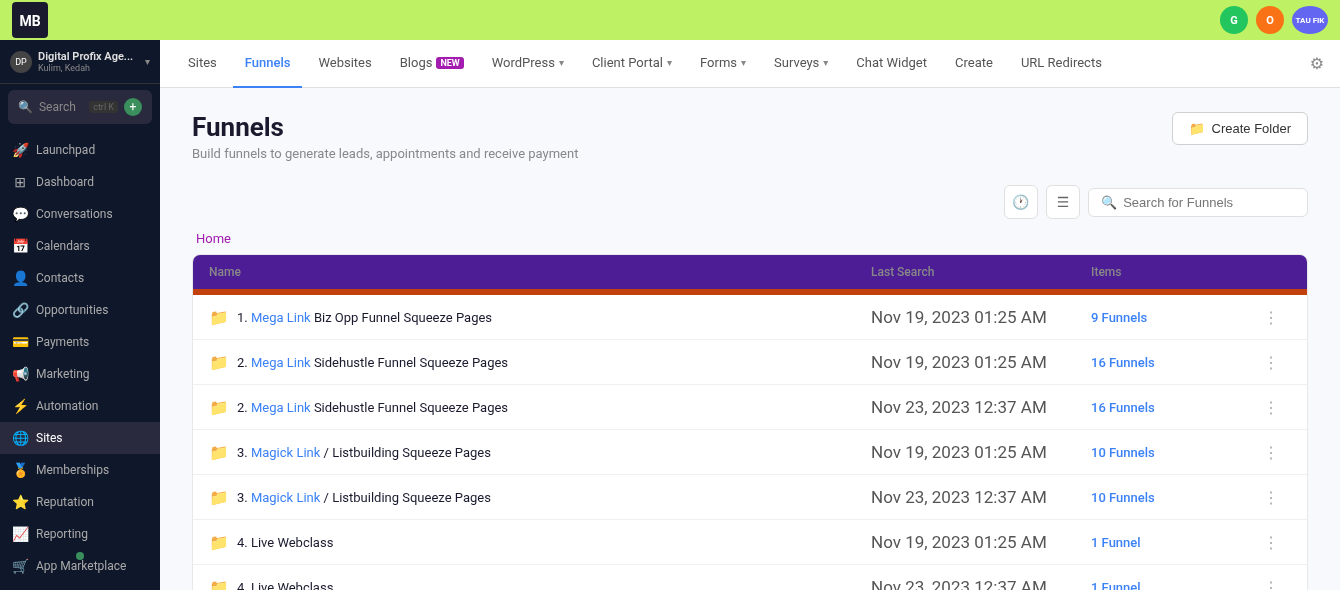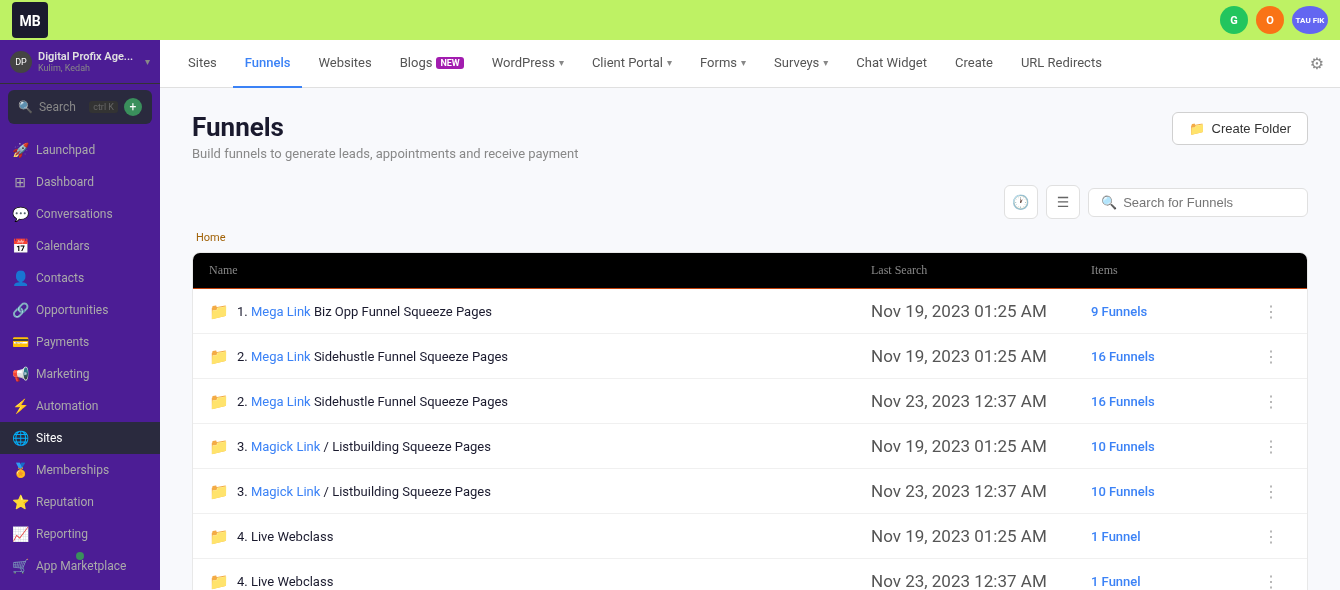--- a/index.html
+++ b/index.html
@@ -11,21 +11,21 @@
       background: #bef264; display: flex; align-items: center; justify-content: space-between;
       padding: 0 12px; z-index: 100;
     }
     .top-bar-logo { display: flex; align-items: center; gap: 6px; }
     .logo-icon { width: 36px; height: 36px; }
     .top-bar-right { display: flex; align-items: center; gap: 8px; }
     .avatar-circle { width: 28px; height: 28px; border-radius: 50%; display: flex; align-items: center; justify-content: center; font-size: 11px; font-weight: 700; color: #fff; cursor: pointer; }
 
     
     .sidebar {
-      width: 160px; background: #4c1d95; color: #ccc; display: flex; flex-direction: column;
+      width: 160px; background: #0f172a; color: #ccc; display: flex; flex-direction: column;
       padding-top: 40px; height: 590px; flex-shrink: 0; position: relative;
     }
     .sidebar-account {
       display: flex; align-items: center; gap: 6px; padding: 10px 10px;
       border-bottom: 1px solid #333; cursor: pointer;
     }
     .sidebar-account-icon { width: 22px; height: 22px; border-radius: 50%; background: #444; display: flex; align-items: center; justify-content: center; font-size: 9px; color: #fff; flex-shrink: 0; }
     .sidebar-account-text { flex: 1; overflow: hidden; }
     .sidebar-account-name { font-size: 11px; color: #e0e0e0; font-weight: 600; white-space: nowrap; overflow: hidden; text-overflow: ellipsis; }
     .sidebar-account-sub { font-size: 9px; color: #888; }
@@ -96,25 +96,25 @@
     }
     .search-box {
       display: flex; align-items: center; gap: 6px;
       border: 1px solid #e0e0e0; border-radius: 6px; background: #fff;
       padding: 6px 12px; width: 220px;
     }
     .search-box-icon { color: #aaa; font-size: 13px; }
     .search-box input { border: none; outline: none; font-size: 13px; color: #555; width: 100%; background: transparent; }
 
     
-    .breadcrumb { font-size: 11px; color: #a16207; margin-bottom: 8px; padding: 0 4px; }
+    .breadcrumb { font-size: 13px; color: #a21caf; margin-bottom: 8px; padding: 0 4px; }
 
     
     .funnel-table { width: 100%; background: #fff; border-radius: 8px; border: 1px solid #e8e8e8; overflow: hidden; }
-    .table-header { display: grid; grid-template-columns: 1fr 220px 160px 40px; padding: 10px 16px; border-bottom: 1px solid #c2410c; background: #000000; font-family: Liberation Serif, serif; }
+    .table-header { display: grid; grid-template-columns: 1fr 220px 160px 40px; padding: 10px 16px; border-bottom: 6px solid #c2410c; background: #4c1d95; }
     .table-header-cell { font-size: 12px; color: #888; font-weight: 500; }
     .table-row { display: grid; grid-template-columns: 1fr 220px 160px 40px; padding: 12px 16px; border-bottom: 1px solid #f0f0f0; align-items: center; }
     .table-row:last-child { border-bottom: none; }
     .table-cell-name { display: flex; align-items: center; gap: 8px; font-size: 13px; color: #333; }
     .folder-icon { color: #aaa; font-size: 16px; }
     .row-name-link { color: #1a1a2e; text-decoration: none; font-size: 13px; }
     .row-name-link .highlight { color: #3b82f6; }
     .table-cell-date { font-size: 17px; color: #555; }
     .table-cell-items { font-size: 13px; color: #3b82f6; font-weight: 500; }
     .table-cell-items.green { color: #3b82f6; }

